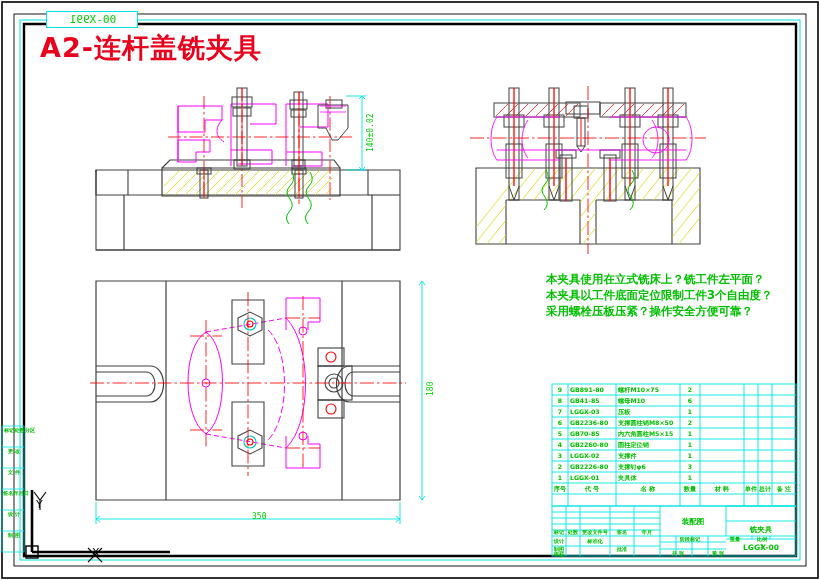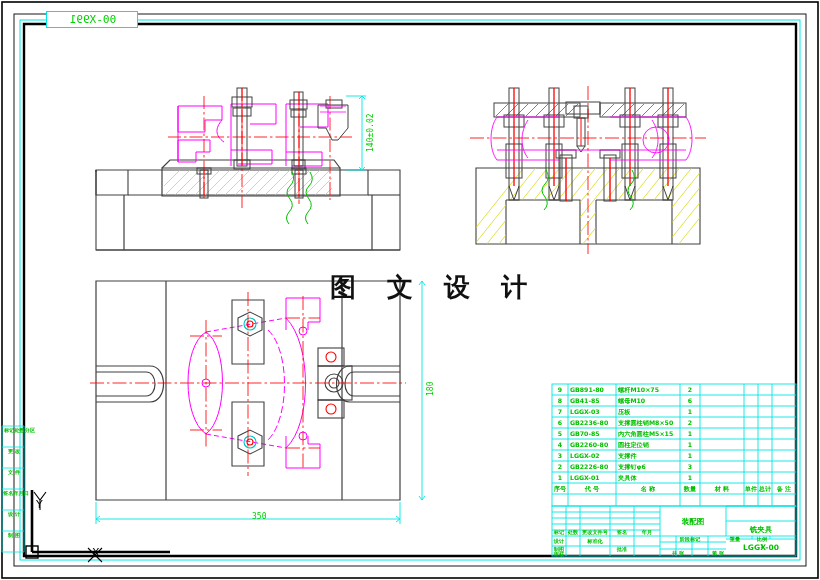--- a/index.html
+++ b/index.html
@@ -538,23 +538,28 @@
         <text x="762" y="541" class="gtxt-s" text-anchor="middle">比例</text>
         <text x="678" y="555" class="gtxt-s" text-anchor="middle">共 张</text>
         <text x="718" y="555" class="gtxt-s" text-anchor="middle">第 张</text>
         <text x="762" y="548" class="gtxt-s" text-anchor="middle">1</text>
       </g>
   </svg>
 
   <div class="codebox"></div>
   <div class="codetxt">00-X991</div>
 
-
-  <div class="watermark">图 文 设 计</div>
-
+  <div class="redtitle">A2-连杆盖铣夹具</div>
+
+
+  <div class="notes">
+    <div>本夹具使用在立式铣床上？铣工件左平面？</div>
+    <div>本夹具以工件底面定位限制工件3个自由度？</div>
+    <div>采用螺栓压板压紧？操作安全方便可靠？</div>
+  </div>
 
   <div class="dimtxt dimv" style="left:366px;top:152px;">140±0.02</div>
   <div class="dimtxt" style="left:236px;top:512px;margin-left:16px;">350</div>
   <div class="dimtxt dimv" style="left:426px;top:396px;">180</div>
 
   <div class="axlabel" style="left:36px;top:498px;">Y</div>
   <div class="axlabel" style="left:92px;top:546px;">X</div>
 
 </div>
 

